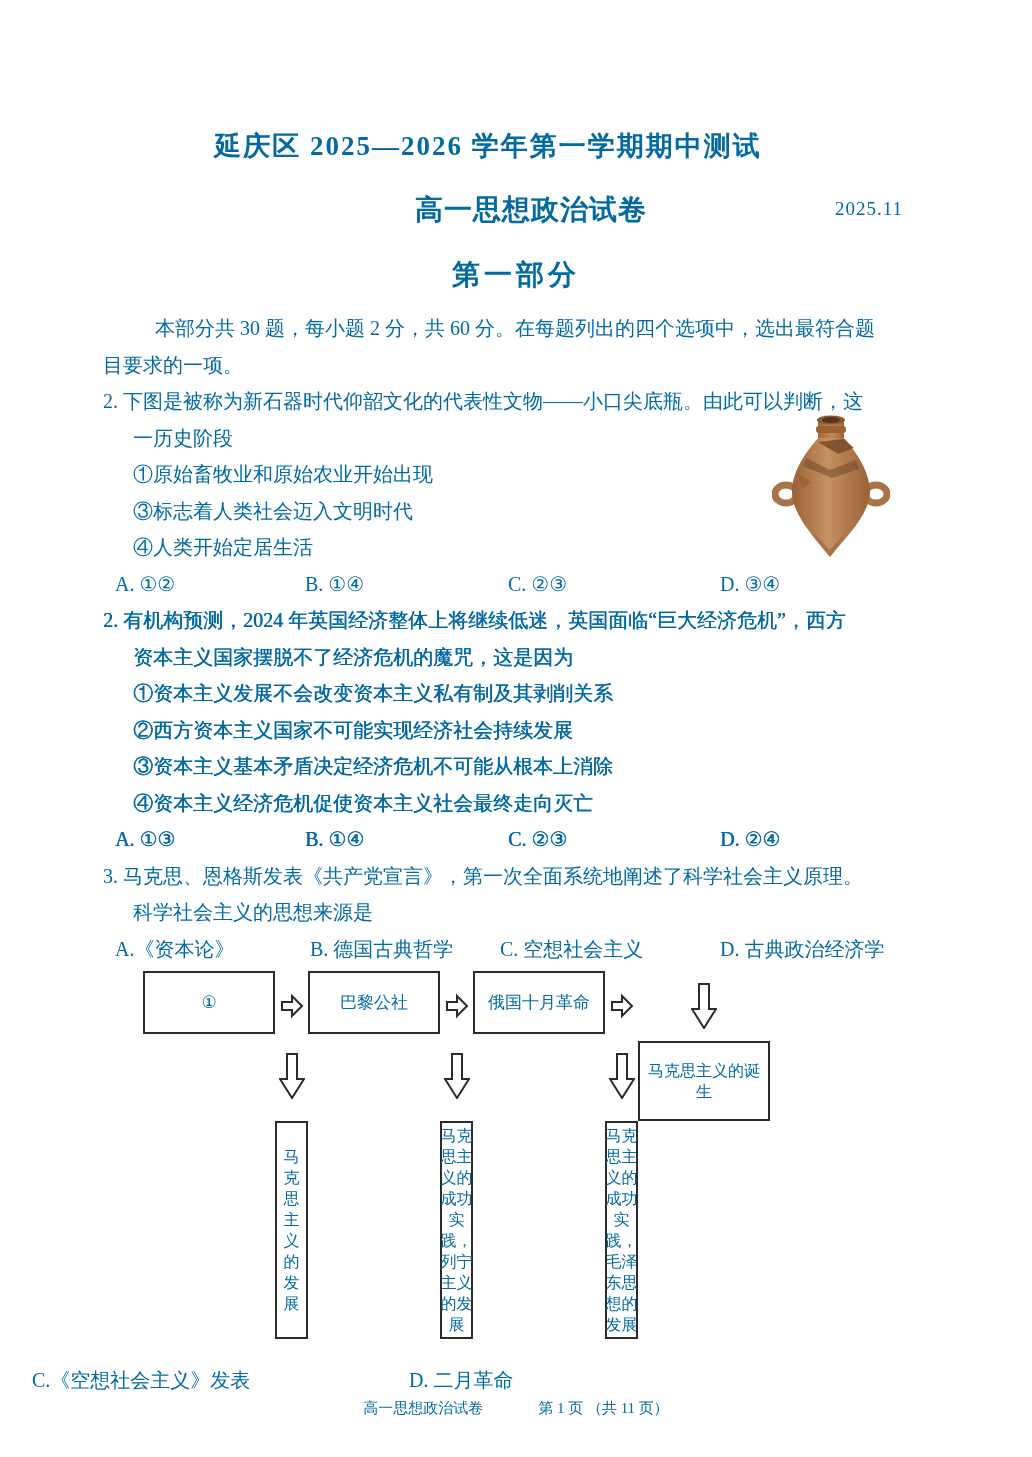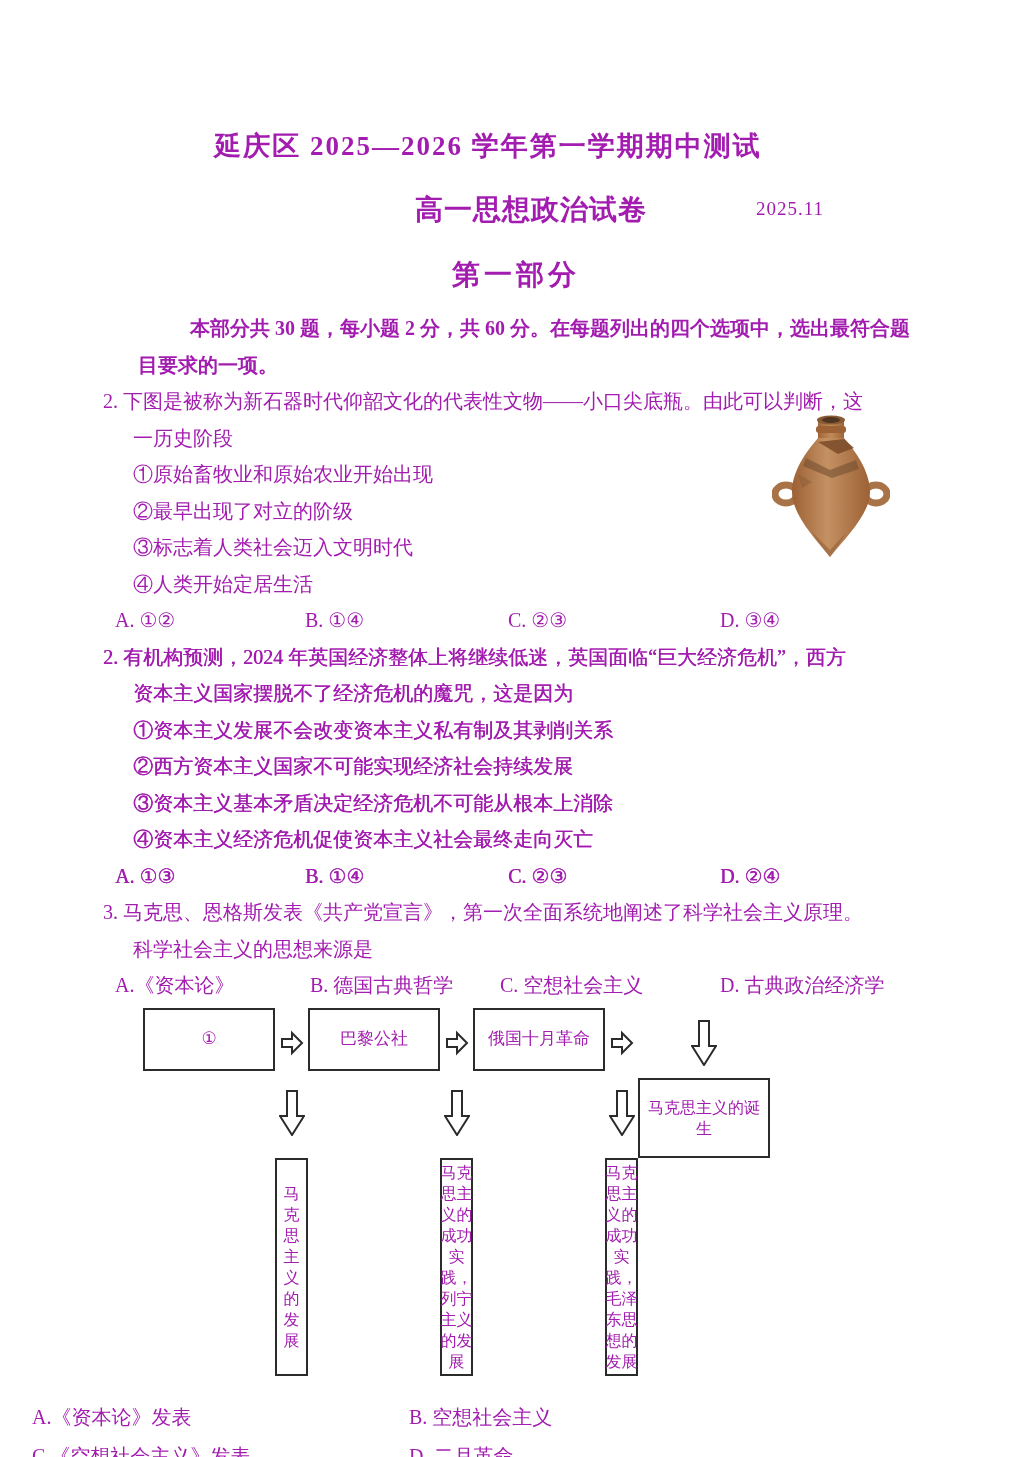--- a/index.html
+++ b/index.html
@@ -3,60 +3,60 @@
 <meta charset="utf-8">
 <style>
   * { margin:0; padding:0; box-sizing:border-box; }
   html,body { background:#ffffff; }
   .page {
     position:relative;
     width:1032px; height:1457px;
     background:#ffffff;
     overflow:hidden;
     font-family:"Liberation Serif","DejaVu Serif",serif;
-    color:#a21caf;
+    color:#0369a1;
   }
   .exam-title {
     margin-top:128px;
     text-align:center;
     font-size:27px;
     font-weight:bold;
     letter-spacing:2px;
     padding-right:56px;
     line-height:36px;
   }
   .subtitle-row { position:relative; margin-top:26px; height:40px; }
   .paper-title {
     text-align:center;
     font-size:28px;
     font-weight:bold;
     letter-spacing:1px;
     padding-left:30px;
     line-height:40px;
   }
   .exam-date {
-    position:absolute; left:756px; top:8px;
+    position:absolute; left:835px; top:8px;
     font-size:19px; font-weight:normal; letter-spacing:1px;
   }
   .part-title {
     margin-top:26px;
     text-align:center;
     font-size:28px;
     font-weight:bold;
     letter-spacing:4px;
     line-height:38px;
   }
   .content {
     margin:16px 0 0 103px;
     font-size:20px;
     line-height:36.5px;
     white-space:nowrap;
   }
   .line { height:36.5px; }
-  .bold { font-weight:bold;margin-left:35px; }
+  .bold { font-weight:normal; }
   .indent1 { text-indent:52px; }
   .cont { margin-left:30px; }
   .heavy { text-shadow:0.4px 0 0 currentColor; }
   .optrow { margin-left:12px; height:36.5px; }
   .optrow span { display:inline-block; }
   .w190 { width:190px; } .w203 { width:203px; } .w212 { width:212px; }
   .w195 { width:195px; } .w190b { width:190px; } .w220 { width:220px; }
   
   .pottery { position:absolute; left:772px; top:412px; }
   
@@ -109,21 +109,20 @@
 
   <div class="part-title">第一部分</div>
 
   <div class="content">
     <div class="line bold indent1">本部分共 30 题，每小题 2 分，共 60 分。在每题列出的四个选项中，选出最符合题</div>
     <div class="line bold">目要求的一项。</div>
 
     <div class="line">2. 下图是被称为新石器时代仰韶文化的代表性文物——小口尖底瓶。由此可以判断，这</div>
     <div class="line cont">一历史阶段</div>
     <div class="line cont">①原始畜牧业和原始农业开始出现</div>
-    <div class="line cont">②最早出现了对立的阶级</div>
     <div class="line cont">③标志着人类社会迈入文明时代</div>
     <div class="line cont">④人类开始定居生活</div>
     <div class="optrow">
       <span class="w190">A. ①②</span><span class="w203">B. ①④</span><span class="w212">C. ②③</span><span>D. ③④</span>
     </div>
 
     <div class="line heavy">2. 有机构预测，2024 年英国经济整体上将继续低迷，英国面临“巨大经济危机”，西方</div>
     <div class="line cont heavy">资本主义国家摆脱不了经济危机的魔咒，这是因为</div>
     <div class="line cont heavy">①资本主义发展不会改变资本主义私有制及其剥削关系</div>
     <div class="line cont heavy">②西方资本主义国家不可能实现经济社会持续发展</div>
@@ -224,23 +223,20 @@
       <div class="dbox botbox">马克思主义的发展</div>
       <div></div>
       <div class="dbox botbox">马克思主义的成功实践，列宁主义的发展</div>
       <div></div>
       <div class="dbox botbox">马克思主义的成功实践，毛泽东思想的发展</div>
     </div>
   </div>
 
   <div class="q4opts">
     <div class="q4row">
-      <span class="w377">A.《资本论》发表</span><span>B. 空想社会主义</span>
-    </div>
-    <div class="q4row">
       <span class="w377">C.《空想社会主义》发表</span><span>D. 二月革命</span>
     </div>
   </div>
 
   <div class="footer">
     <span>高一思想政治试卷</span>
     <span>第 1 页 （共 11 页）</span>
   </div>
 
 </div>

